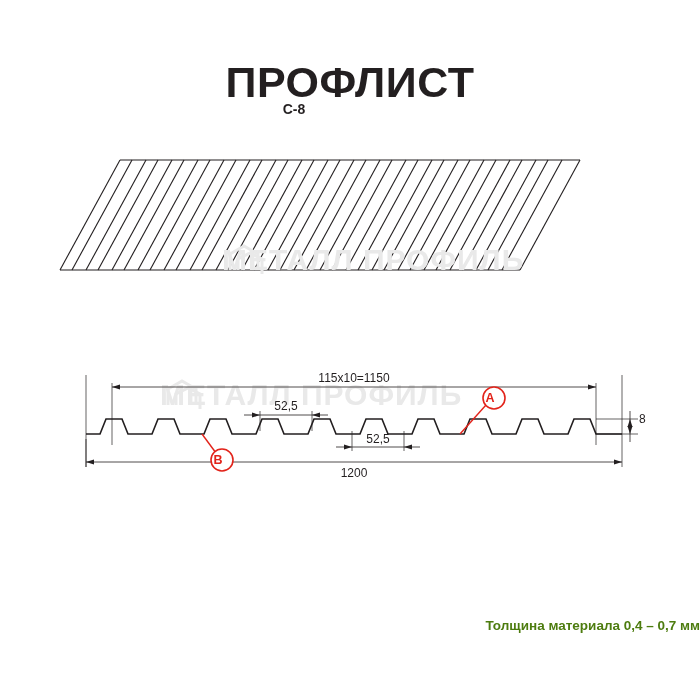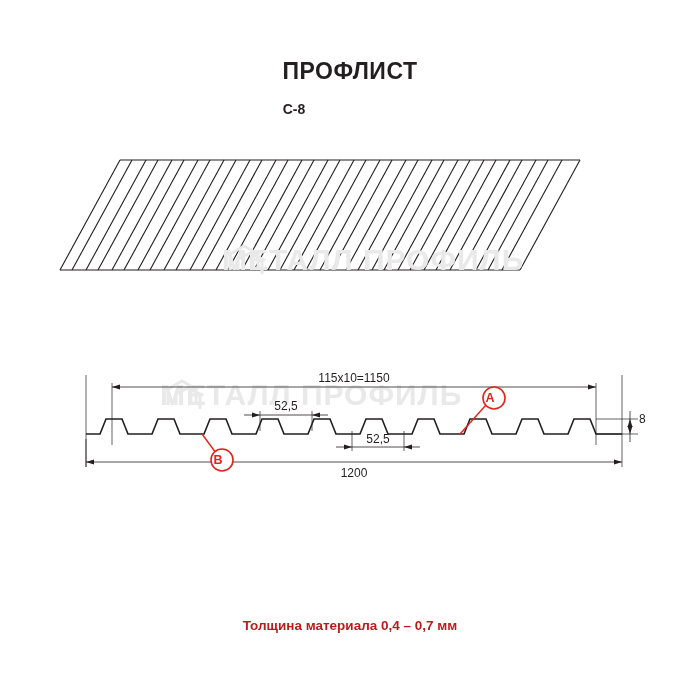--- a/index.html
+++ b/index.html
@@ -20,44 +20,44 @@
     left: 0; top: 0;
     width: 700px;
     height: 700px;
   }
   .title {
     position: absolute;
     left: 0;
     top: 58px;
     width: 700px;
     text-align: center;
-    font-size: 23px;
+    font-size: 43px;
     font-weight: bold;
     letter-spacing: 0.5px;
     color: #231f20;
   }
   .subtitle {
     position: absolute;
     left: 0;
     top: 101px;
     width: 588px;
     text-align: center;
     font-size: 14px;
     font-weight: bold;
     color: #231f20;
   }
   .footnote {
     position: absolute;
     left: 0;
     top: 618px;
     width: 700px;
-    text-align: center;
+    text-align: right;
     font-size: 13.5px;
     font-weight: bold;
-    color: #b91c1c;
+    color: #4d7c0f;
   }
   .iso-wrap {
     position: absolute;
     left: 60px;
     top: 140px;
     width: 580px;
     height: 170px;
   }
   .section-wrap {
     position: absolute;

